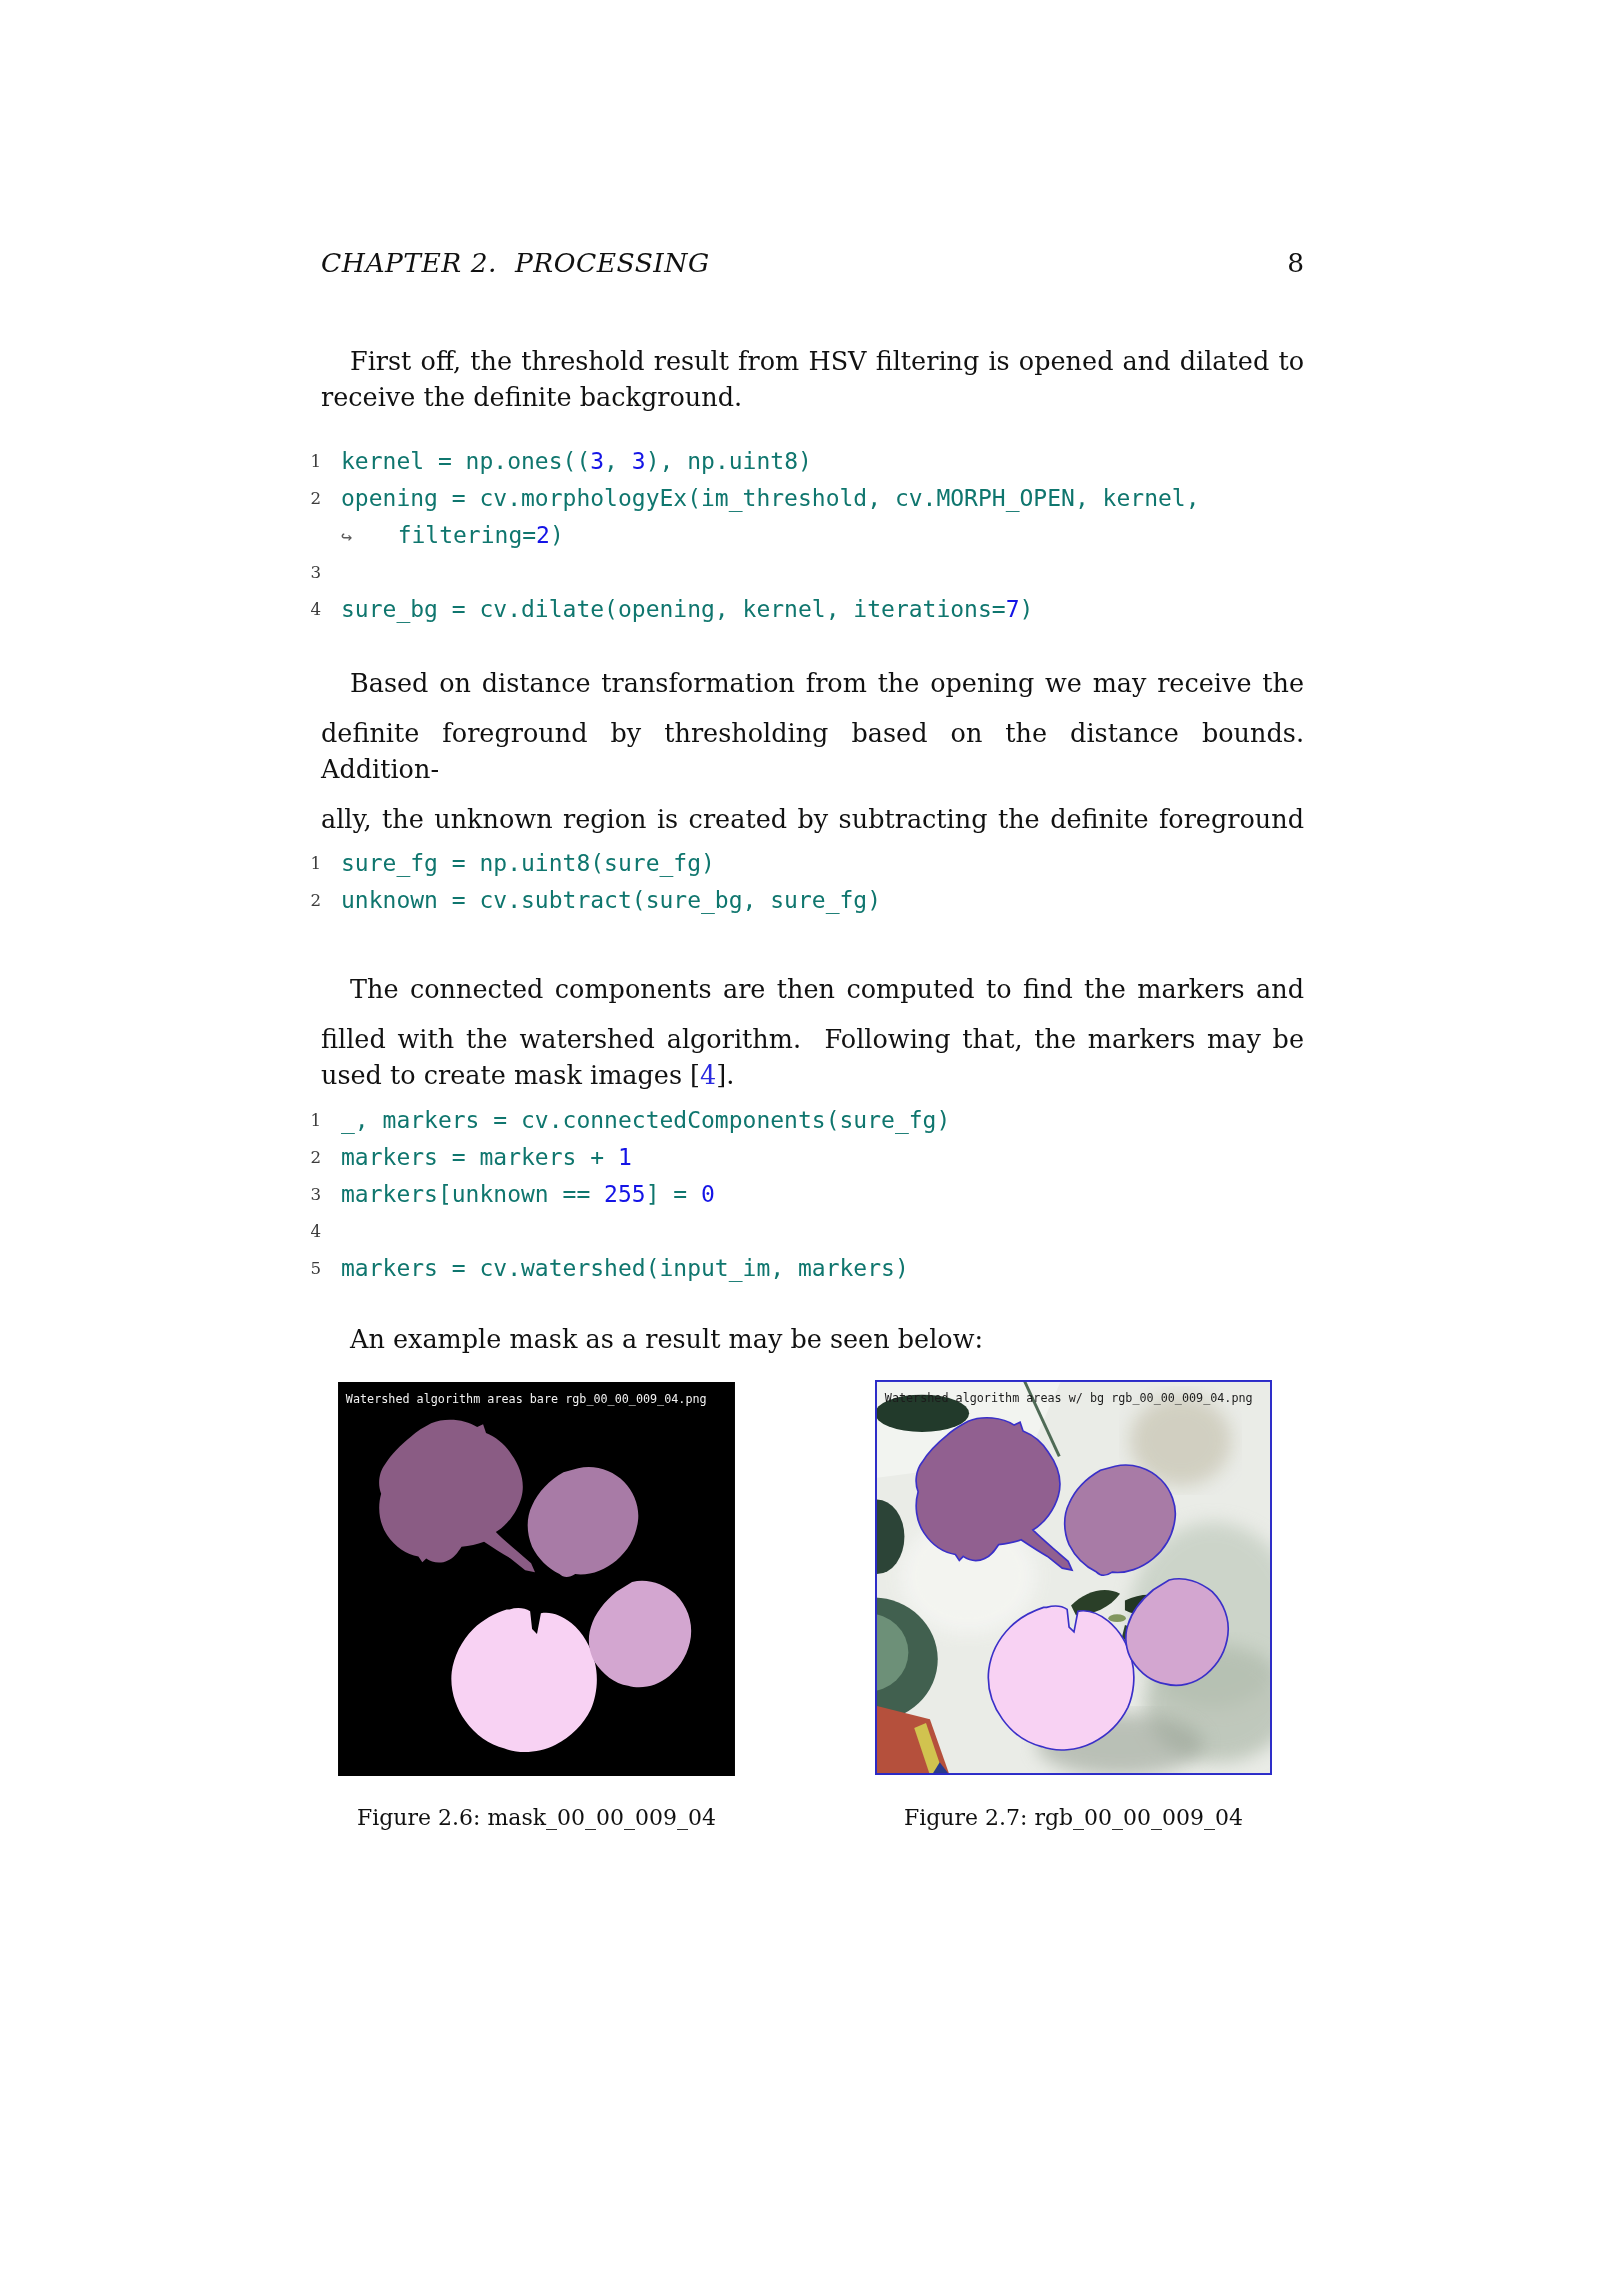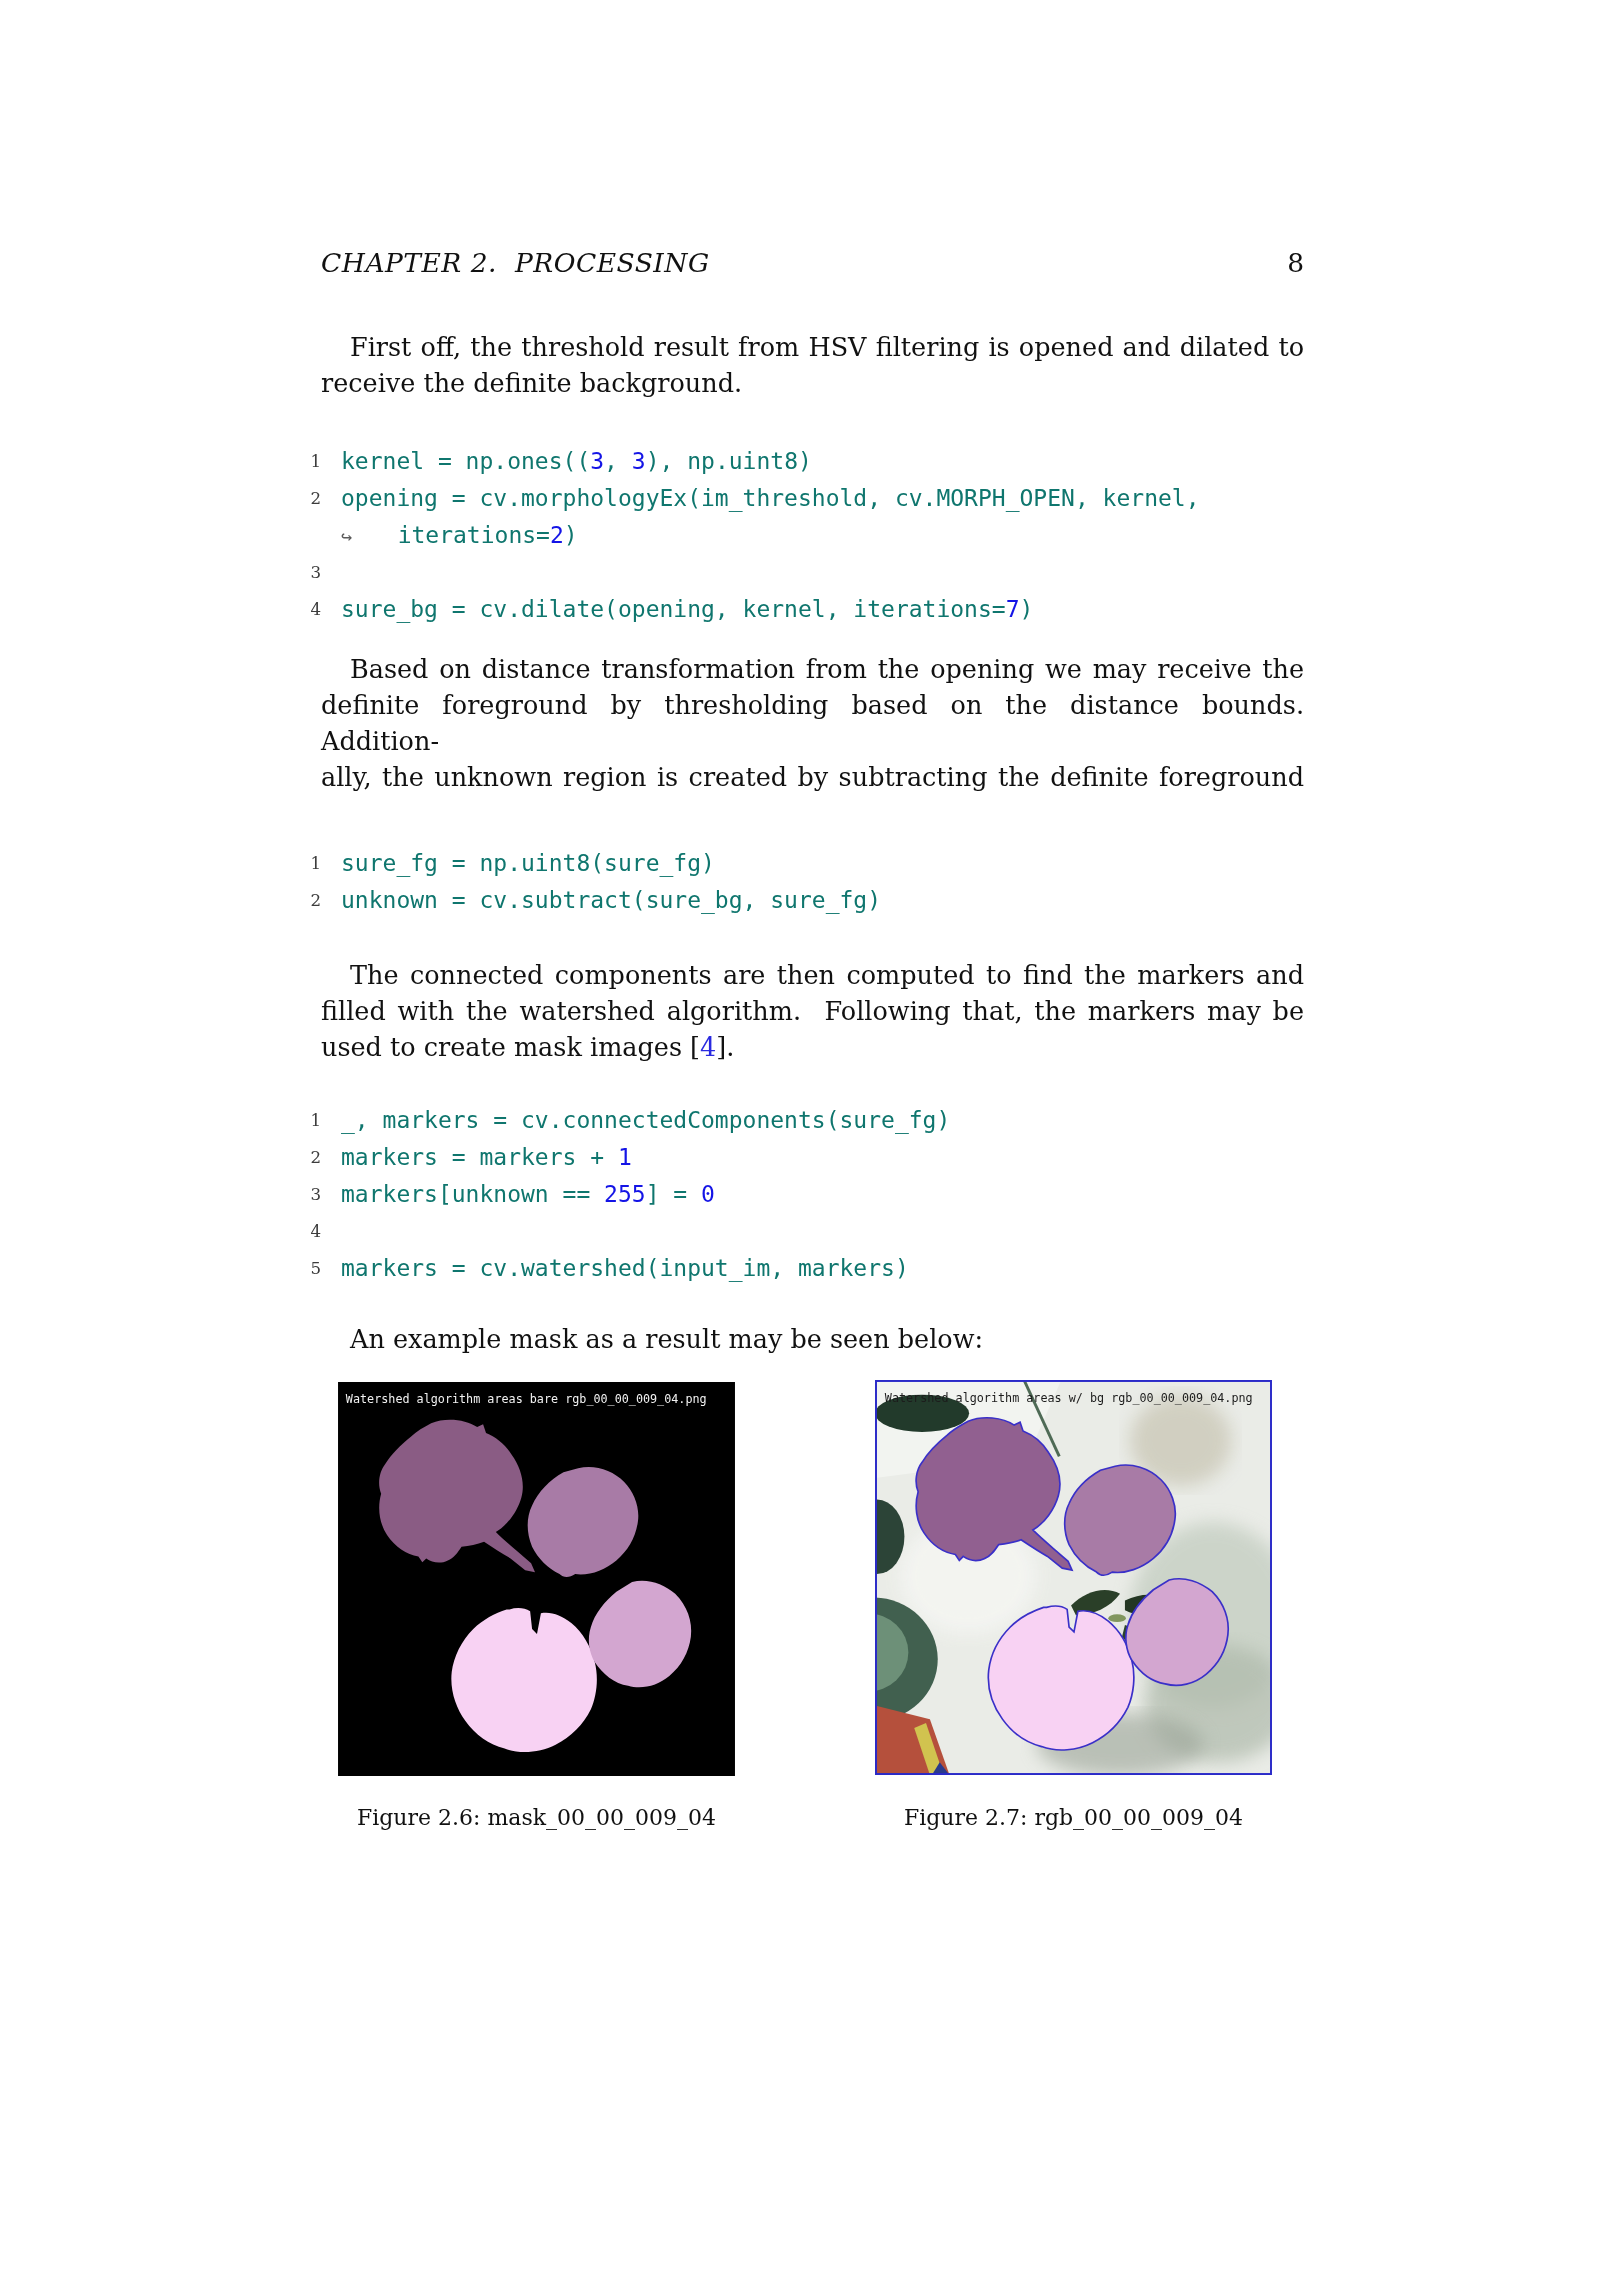--- a/index.html
+++ b/index.html
@@ -10,21 +10,21 @@
   
   .runhead {
     position:absolute; left:321px; top:247px; width:983px;
     display:flex; justify-content:space-between; align-items:baseline;
     font-size:26.5px;
   }
   .runhead .chap { font-style:italic; letter-spacing:0.5px; }
   
   .para { position:absolute; left:321px; width:983px; font-size:25.5px; }
   .pline { line-height:36px; }
-  .jl { text-align:justify; text-align-last:justify; }
+  .jl { text-align:justify; text-align-last:justify;margin-top:14px; }
   .indent { text-indent:29px; }
   .cite { color:#2a2ae0; }
   
   .codeblock {
     position:absolute; left:341px; width:980px;
     font-family:"DejaVu Sans Mono", monospace; font-size:23px; color:#141414;
   }
   .code-line { position:relative; height:37px; line-height:37px; white-space:pre; }
   .ln {
     position:absolute; left:-67px; top:2.9px; width:47px; text-align:right;
@@ -51,21 +51,21 @@
   </div>
 
   <div class="para" style="top:329px">
     <div class="pline jl indent">First off, the threshold result from HSV filtering is opened and dilated to</div>
     <div class="pline">receive the definite background.</div>
   </div>
 
   <div class="codeblock" style="top:443px">
       <div class="code-line"><span class="ln">1</span><span class="seg-p">kernel = np.ones((</span><span class="seg-n">3</span><span class="seg-p">, </span><span class="seg-n">3</span><span class="seg-p">), np.uint8)</span></div>
       <div class="code-line"><span class="ln">2</span><span class="seg-p">opening = cv.morphologyEx(im_threshold, cv.MORPH_OPEN, kernel,</span></div>
-      <div class="code-line"><span class="ln"></span><span class="seg-a">↪</span><span class="seg-p">   iterations=</span><span class="seg-n">2</span><span class="seg-p">)</span></div>
+      <div class="code-line"><span class="ln"></span><span class="seg-a">↪</span><span class="seg-p">   filtering=</span><span class="seg-n">2</span><span class="seg-p">)</span></div>
       <div class="code-line"><span class="ln">3</span></div>
       <div class="code-line"><span class="ln">4</span><span class="seg-p">sure_bg = cv.dilate(opening, kernel, iterations=</span><span class="seg-n">7</span><span class="seg-p">)</span></div>
     </div>
 
   <div class="para" style="top:651px">
     <div class="pline jl indent">Based on distance transformation from the opening we may receive the</div>
     <div class="pline jl">definite foreground by thresholding based on the distance bounds. Addition-</div>
     <div class="pline jl">ally, the unknown region is created by subtracting the definite foreground</div>
   </div>
 

